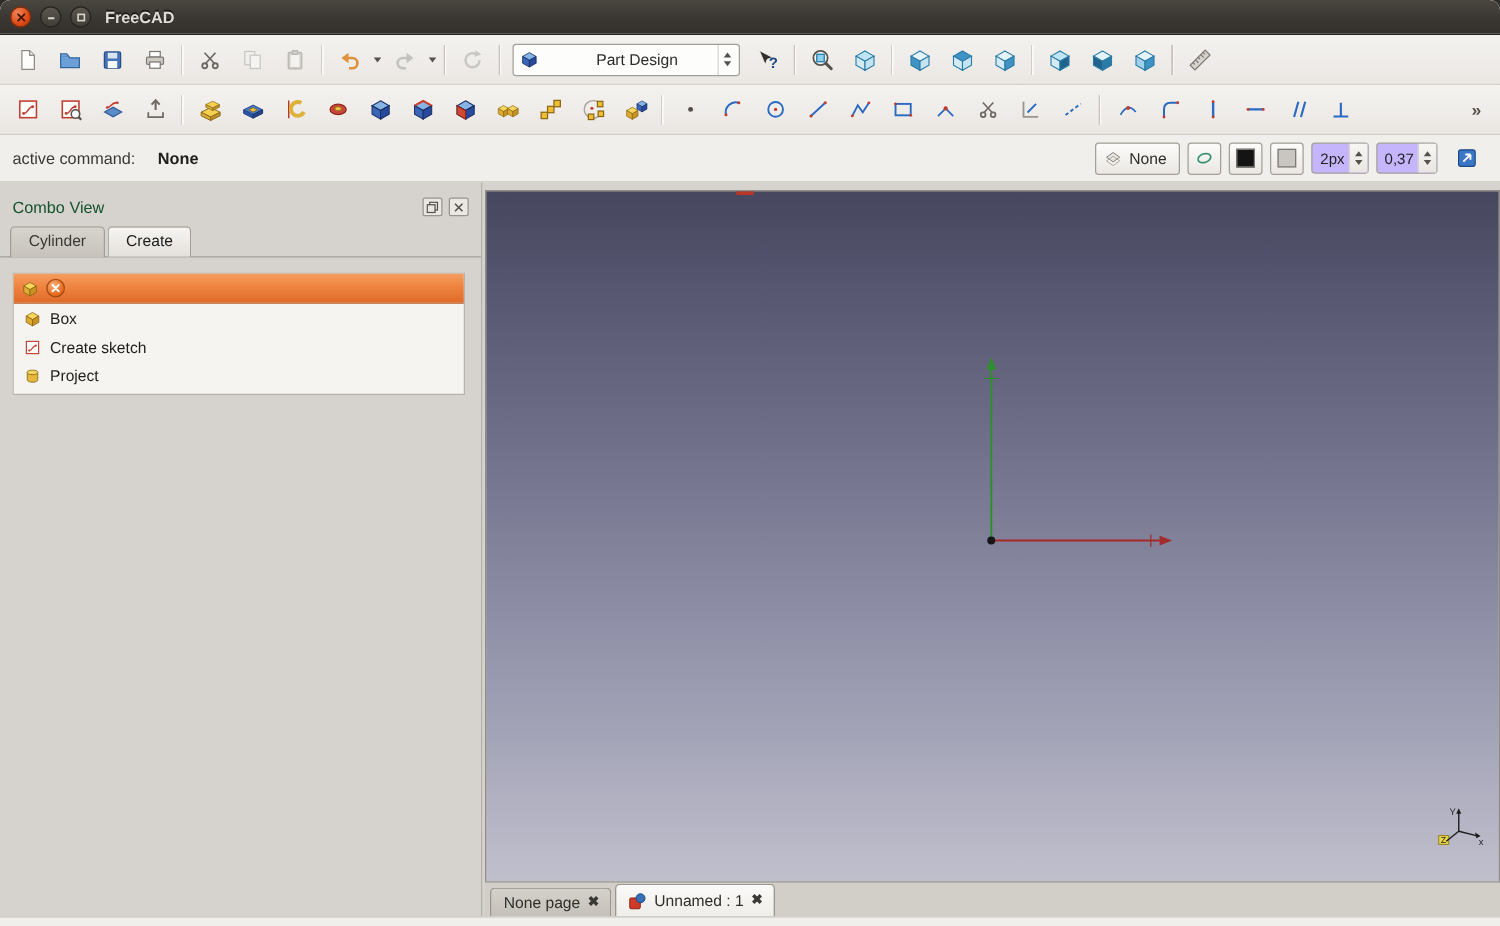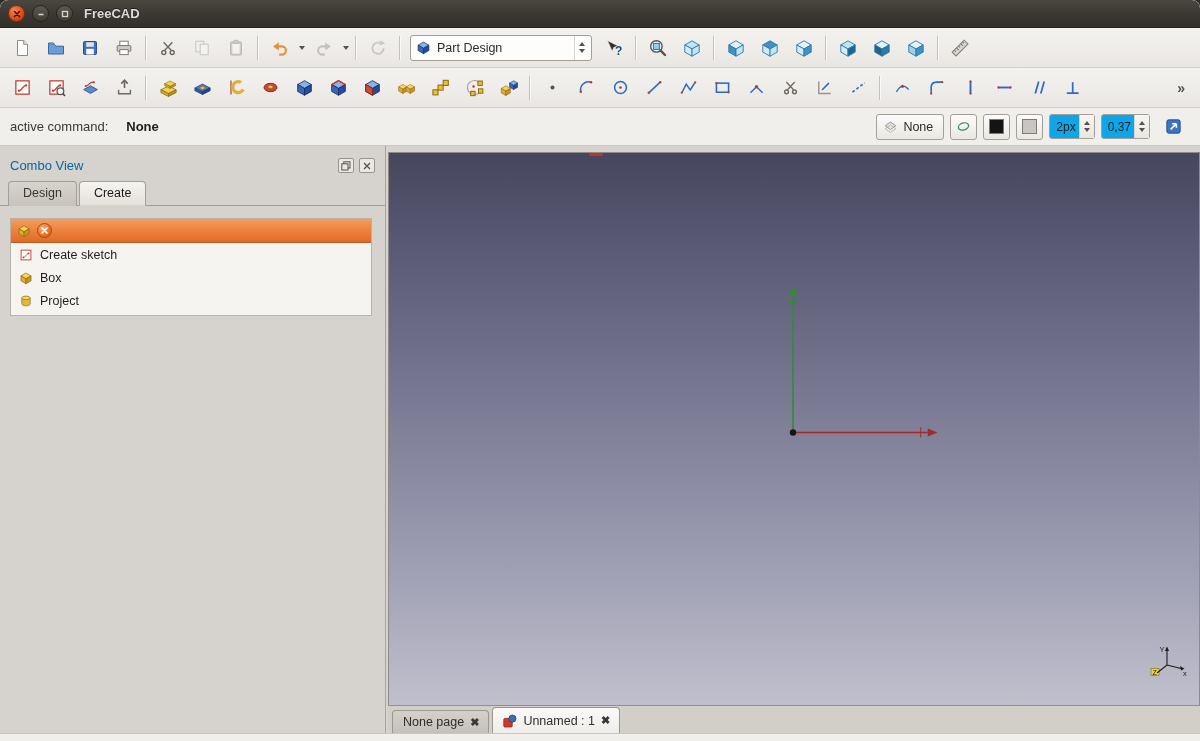--- a/index.html
+++ b/index.html
@@ -26,21 +26,21 @@
   .dd { display:flex; align-items:center; padding:0 2px; height:30px; }
   .tri-d { width:0; height:0; border-left:3.5px solid transparent; border-right:3.5px solid transparent; border-top:4px solid #55524c; }
   .tri-u { width:0; height:0; border-left:3.5px solid transparent; border-right:3.5px solid transparent; border-bottom:4px solid #55524c; }
   .undo-c { color:#e0913c; }
   .redo-c { color:#8e8a84; }
   .refresh-c { color:#9a968f; }
   .overflow { margin-left:auto; margin-right:6px; font-weight:bold; font-size:14px; color:#55524c; padding:2px 4px; }
 
   
   .wb-combo { width:182px; height:26px; margin:0 5px; background:#fdfdfc; border:1px solid #a39f98; border-radius:3px; display:flex; align-items:center; padding:0 2px 0 5px; }
-  .wb-combo .lbl { flex:1; font-size:12.5px; color:#2d2c29; padding-left:6px; white-space:nowrap; overflow:hidden; }
+  .wb-combo .lbl { flex:1; font-size:12.5px; color:#2d2c29; padding-left:6px; white-space:nowrap; overflow:hidden;margin-left:40px; }
   .wb-combo .spin { width:15px; height:100%; border-left:1px solid #d8d4cf; display:flex; flex-direction:column; align-items:center; justify-content:center; gap:3px; }
 
   
   .cub-wire  { --ft:#e4f3fa; --fl:#d4ebf6; --fr:#c6e3f2; --st:#2a7ba6; }
   .v-axo   { --ft:#bfe4f4; }
   .v-front { --fl:#3f93c4; }
   .v-top   { --ft:#3f93c4; }
   .v-right { --fr:#3f93c4; }
   .v-rear  { --fr:#20638c; --ft:#bfe4f4; }
   .v-bottom{ --fl:#20638c; --fr:#2a7ba6; }
@@ -51,29 +51,29 @@
   
   .cmdbar { height:38px; flex:none; display:flex; align-items:center; background:#f1efeb; border-bottom:1px solid #c9c5bf; padding:0 10px; font-size:13px; color:#3a3834; gap:18px; }
   .cmd-val { font-weight:bold; color:#1f1e1c; }
   .tray { margin-left:auto; display:flex; align-items:center; gap:6px; }
   .btn { height:26px; border:1px solid #a39f98; border-radius:3px; background:linear-gradient(#fdfcfb,#eae7e2); display:flex; align-items:center; }
   .layer-btn { padding:0 10px 0 6px; gap:5px; font-size:12.5px; color:#2d2c29; }
   .sq-btn { width:27px; justify-content:center; }
   .swatch { width:15px; height:15px; border:1px solid #7d7a74; }
   .swatch.black { background:#141414; }
   .swatch.gray  { background:#c9c6c1; }
-  .spinbox { height:25px; background:#0ea5e9; border:1px solid #a39f98; border-radius:3px; display:flex; align-items:center; }
+  .spinbox { height:25px; background:#c4b5fd; border:1px solid #a39f98; border-radius:3px; display:flex; align-items:center; }
   .spinbox .val { padding:0 3px 0 6px; font-size:12px; color:#222; min-width:25px; }
   .spinbox .arr { width:15px; height:100%; border-left:1px solid #d8d4cf; display:flex; flex-direction:column; align-items:center; justify-content:center; gap:3px; background:linear-gradient(#f7f6f3,#e9e6e1); }
 
   
   .main { flex:1; display:flex; min-height:0; }
   .panel { width:386px; flex:none; background:#d6d2cd; border-right:1px solid #aaa69f; display:flex; flex-direction:column; }
   .panel-head { display:flex; align-items:center; padding:12px 10px 2px 10px; }
-  .panel-title { font-size:13px; color:#0369a1; flex:1; }
+  .panel-title { font-size:13px; color:#14532d; flex:1; }
   .ph-btn { width:16px; height:15px; margin-left:5px; border:1px solid #98948d; background:#ebe8e3; border-radius:2px; display:flex; align-items:center; justify-content:center; }
   .tabs { display:flex; padding:0 8px; border-bottom:1px solid #a39f98; margin-top:5px; }
   .tab { padding:4px 14px 5px; font-size:12.5px; color:#3a3834; background:linear-gradient(#d7d3cd,#c7c3bc); border:1px solid #a39f98; border-bottom:none; border-radius:4px 4px 0 0; margin-right:2px; position:relative; top:1px; }
   .tab.active { background:linear-gradient(#f6f4f1,#e4e1db); color:#1d1c1a; border-bottom:1px solid #d6d2cd; top:1px; }
   .task-card { margin:12px 13px 0 10px; background:#f6f4f1; border:1px solid #b7b3ac; padding-bottom:3px; }
   .task-head { height:24px; display:flex; align-items:center; gap:6px; padding:0 6px; background:linear-gradient(#f59d60,#ee8440 45%,#e06a28); border-bottom:1px solid #c05a1e; }
   .task-head-label { color:#fff; font-weight:bold; font-size:12.5px; flex:1; text-shadow:0 1px 1px rgba(120,50,0,.45); }
   .task-close { width:15px; height:15px; border-radius:50%; flex:none; background:radial-gradient(circle at 35% 30%, #f8b07c, #e86f23 62%, #cf5a14); border:1px solid #a84a10; display:flex; align-items:center; justify-content:center; }
   .task-item { height:23px; display:flex; align-items:center; gap:7px; padding:0 8px; font-size:12.5px; color:#1f1e1c; }
 
@@ -659,45 +659,45 @@
               <rect x="0.8" y="2.8" width="6.2" height="6.2" fill="#ebe8e3" stroke="#55524c"></rect>
             </svg>
           </span>
         <span class="ph-btn">
             <svg width="10" height="10">
               <path d="M2 2l6 6M8 2 2 8" stroke="#55524c" stroke-width="1.3"></path>
             </svg>
           </span>
       </div>
       <div class="tabs">
-        <span class="tab">Design</span>
+        <span class="tab">Cylinder</span>
         <span class="tab active">Create</span>
       </div>
       <div class="task-card">
         <div class="task-head">
           <svg class="i14 cub-gold">
               <use href="#s-cube"></use>
             </svg>
           <span class="task-close">
               <svg width="7" height="7">
                 <path d="M1 1l5 5M6 1 1 6" stroke="#fff" stroke-width="1.5" stroke-linecap="round"></path>
               </svg>
             </span>
         </div>
         <div class="task-item">
+          <svg class="i14 cub-gold">
+              <use href="#s-cube"></use>
+            </svg>
+          <span>Box</span>
+        </div>
+        <div class="task-item">
           <svg class="i14">
               <use href="#s-sketch"></use>
             </svg>
           <span>Create sketch</span>
-        </div>
-        <div class="task-item">
-          <svg class="i14 cub-gold">
-              <use href="#s-cube"></use>
-            </svg>
-          <span>Box</span>
         </div>
         <div class="task-item">
           <svg class="i14">
               <use href="#s-cyl"></use>
             </svg>
           <span>Project</span>
         </div>
       </div>
     </div>
 

